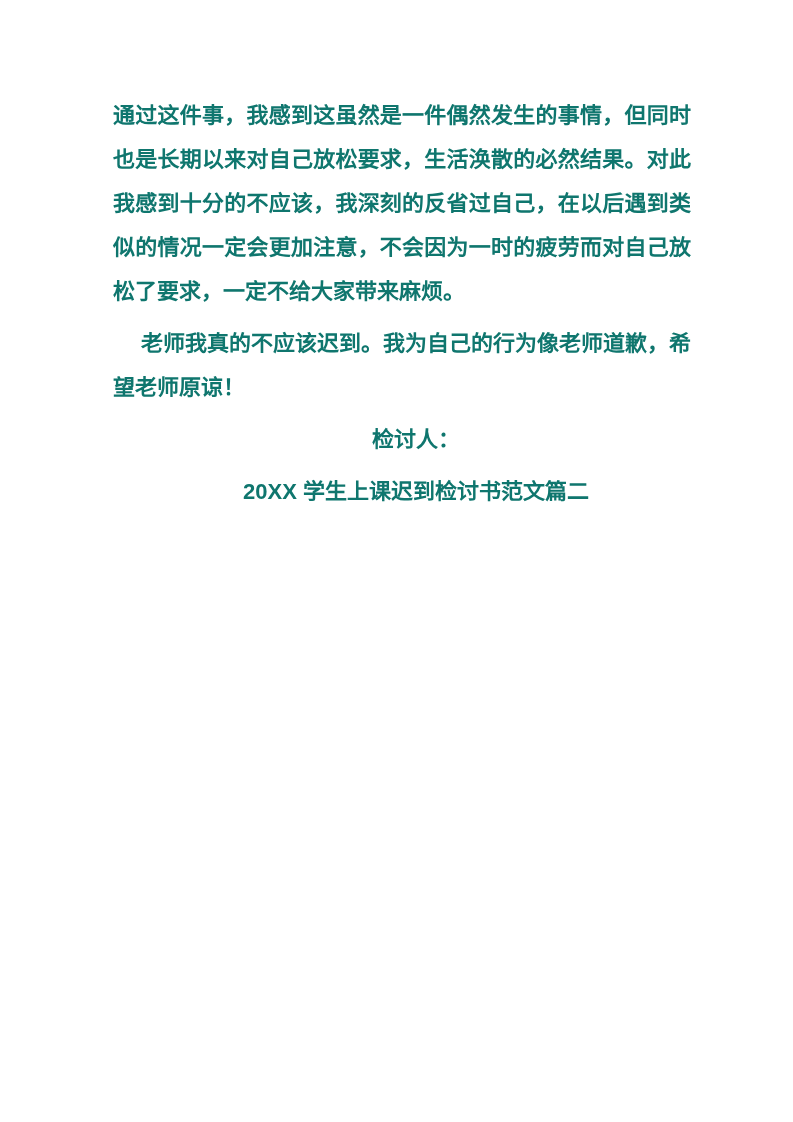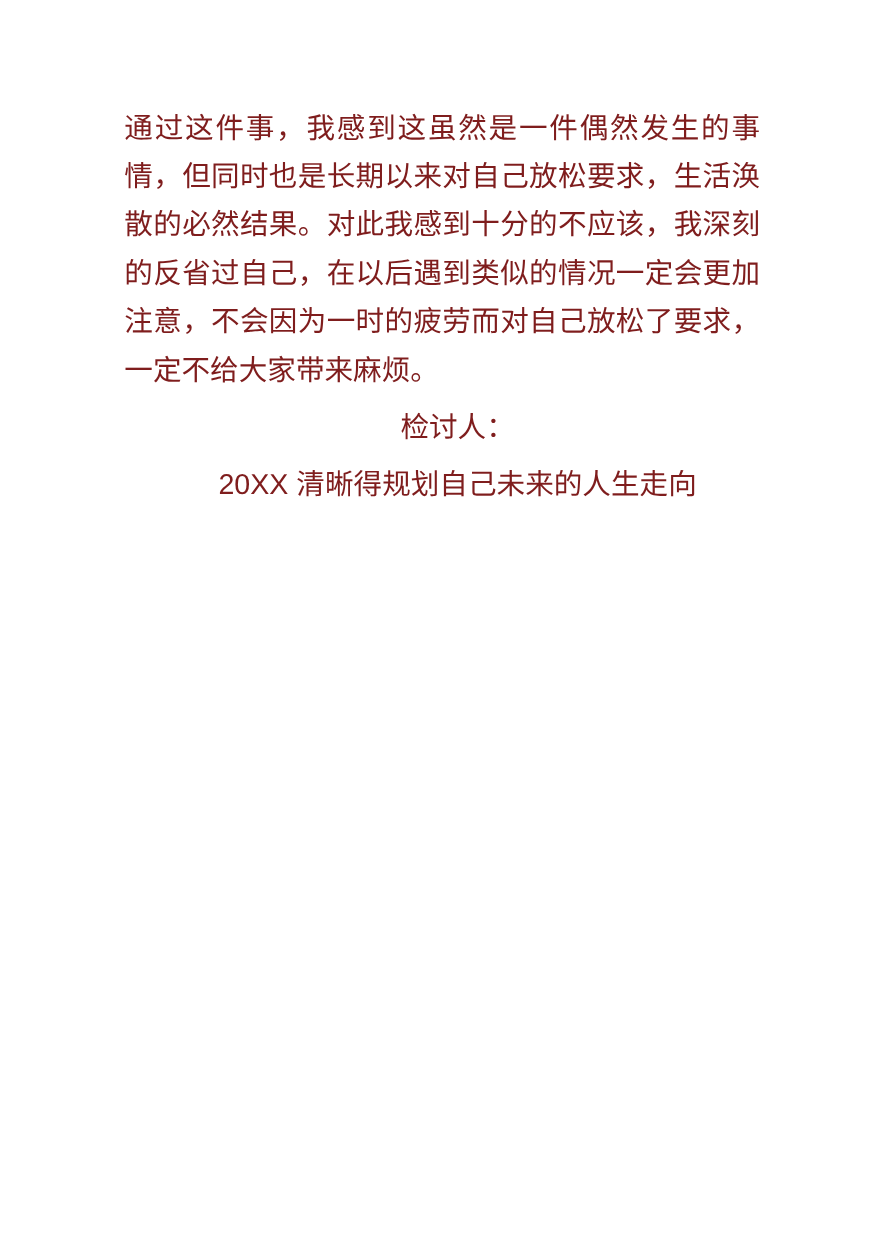--- a/index.html
+++ b/index.html
@@ -23,37 +23,38 @@
     background: #ffffff;
   }
   .doc-content {
     position: absolute;
     left: 113px;
     top: 94px;
     width: 578px;
   }
   .doc-content p {
     margin: 0 0 8px 0;
-    font-size: 26px;
+    font-size: 22px;
     line-height: 44px;
-    color: #7f1d1d;
+    color: #0f766e;
     text-align: justify;
     letter-spacing: 0;
     word-break: break-all;
-    font-weight: 400;
+    font-weight: 700;
   }
   .doc-content p.indent {
     text-indent: 28px;
   }
   .doc-content p.single-line {
     text-align: center;
   }
 </style>
 </head>
 <body>
 
 <main class="doc-page">
   <section class="doc-content">
     <p>通过这件事，我感到这虽然是一件偶然发生的事情，但同时也是长期以来对自己放松要求，生活涣散的必然结果。对此我感到十分的不应该，我深刻的反省过自己，在以后遇到类似的情况一定会更加注意，不会因为一时的疲劳而对自己放松了要求，一定不给大家带来麻烦。</p>
+    <p class="indent">老师我真的不应该迟到。我为自己的行为像老师道歉，希望老师原谅！</p>
     <p class="indent single-line">检讨人：</p>
-    <p class="indent single-line">20XX 清晰得规划自己未来的人生走向</p>
+    <p class="indent single-line">20XX 学生上课迟到检讨书范文篇二</p>
   </section>
 </main>
 
 </body></html>

